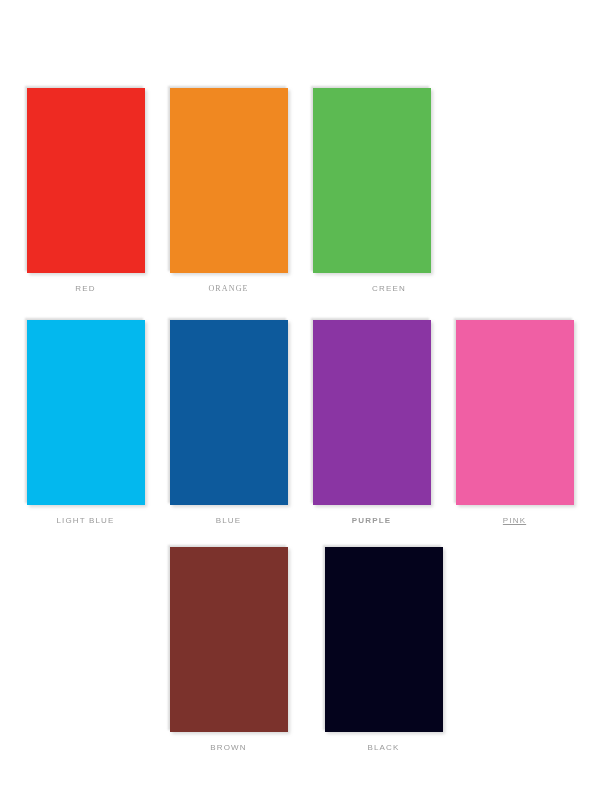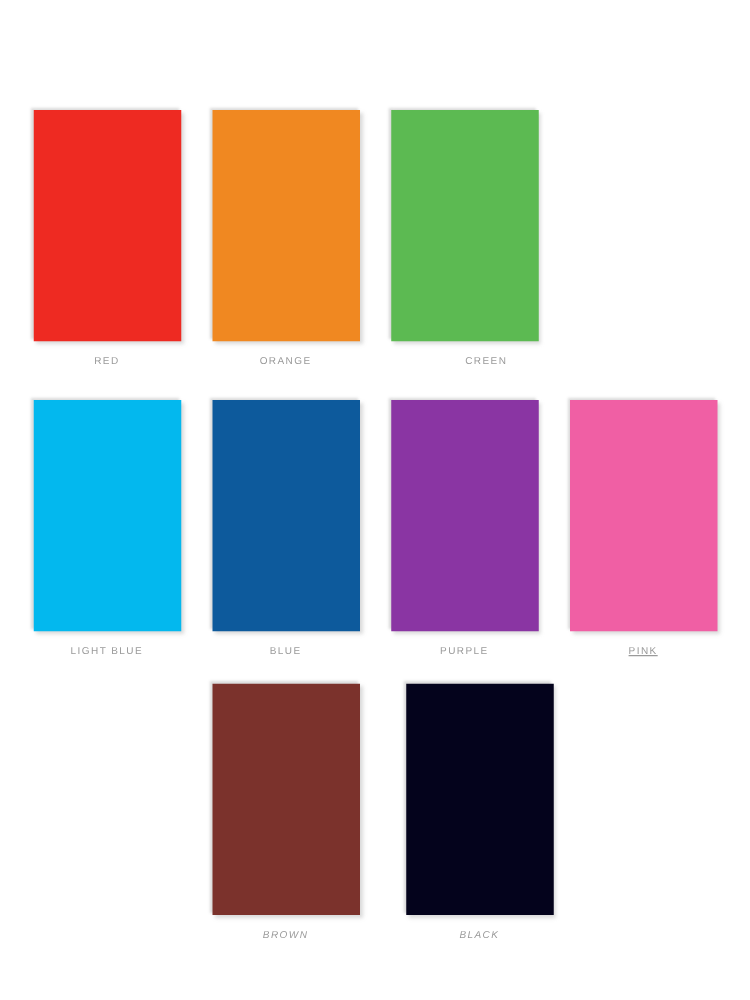--- a/index.html
+++ b/index.html
@@ -27,21 +27,21 @@
 
   .swatch-grid {
     display: grid;
     grid-template-columns: repeat(4, 118px);
     justify-content: center;
     column-gap: 25px;
     row-gap: 0;
   }
 
   .row-gap-2 { margin-top: 27px; }
-  .row-gap-3 { margin-top: 22px; font-style: italic; }
+  .row-gap-3 { margin-top: 22px; }
 
   .swatch-cell {
     width: 118px;
     display: flex;
     flex-direction: column;
     align-items: center;
   }
 
   .swatch-chip {
     width: 118px;
@@ -73,21 +73,21 @@
 
   <div class="swatch-grid">
 
     <div class="swatch-cell">
       <div class="swatch-chip" style="background-color: rgb(238, 42, 34);"></div>
       <div class="swatch-label" style="color: rgb(154, 154, 154);">RED</div>
     </div>
 
     <div class="swatch-cell">
       <div class="swatch-chip" style="background-color: rgb(240, 136, 33);"></div>
-      <div class="swatch-label" style="color: rgb(154, 154, 154);">ORANGE</div>
+      <div class="swatch-label" style="color: rgb(154, 154, 154); font-family: Liberation Serif, serif;">ORANGE</div>
     </div>
 
 
     <div class="swatch-cell">
       <div class="swatch-chip" style="background-color: rgb(92, 186, 82);"></div>
       <div class="swatch-label" style="color: rgb(154, 154, 154); padding-left: 35px;">CREEN</div>
     </div>
 
   </div>
 
@@ -98,21 +98,21 @@
       <div class="swatch-label" style="color: rgb(154, 154, 154);">LIGHT BLUE</div>
     </div>
 
     <div class="swatch-cell">
       <div class="swatch-chip" style="background-color: rgb(13, 90, 156);"></div>
       <div class="swatch-label" style="color: rgb(154, 154, 154);">BLUE</div>
     </div>
 
     <div class="swatch-cell">
       <div class="swatch-chip" style="background-color: rgb(138, 53, 163);"></div>
-      <div class="swatch-label" style="color: rgb(154, 154, 154);">PURPLE</div>
+      <div class="swatch-label" style="color: rgb(154, 154, 154); font-weight: bold;">PURPLE</div>
     </div>
 
     <div class="swatch-cell">
       <div class="swatch-chip" style="background-color: rgb(240, 95, 164);"></div>
       <div class="swatch-label" style="color: rgb(154, 154, 154); text-decoration: underline;">PINK</div>
     </div>
 
   </div>
 
   <div class="swatch-grid row-gap-3">

